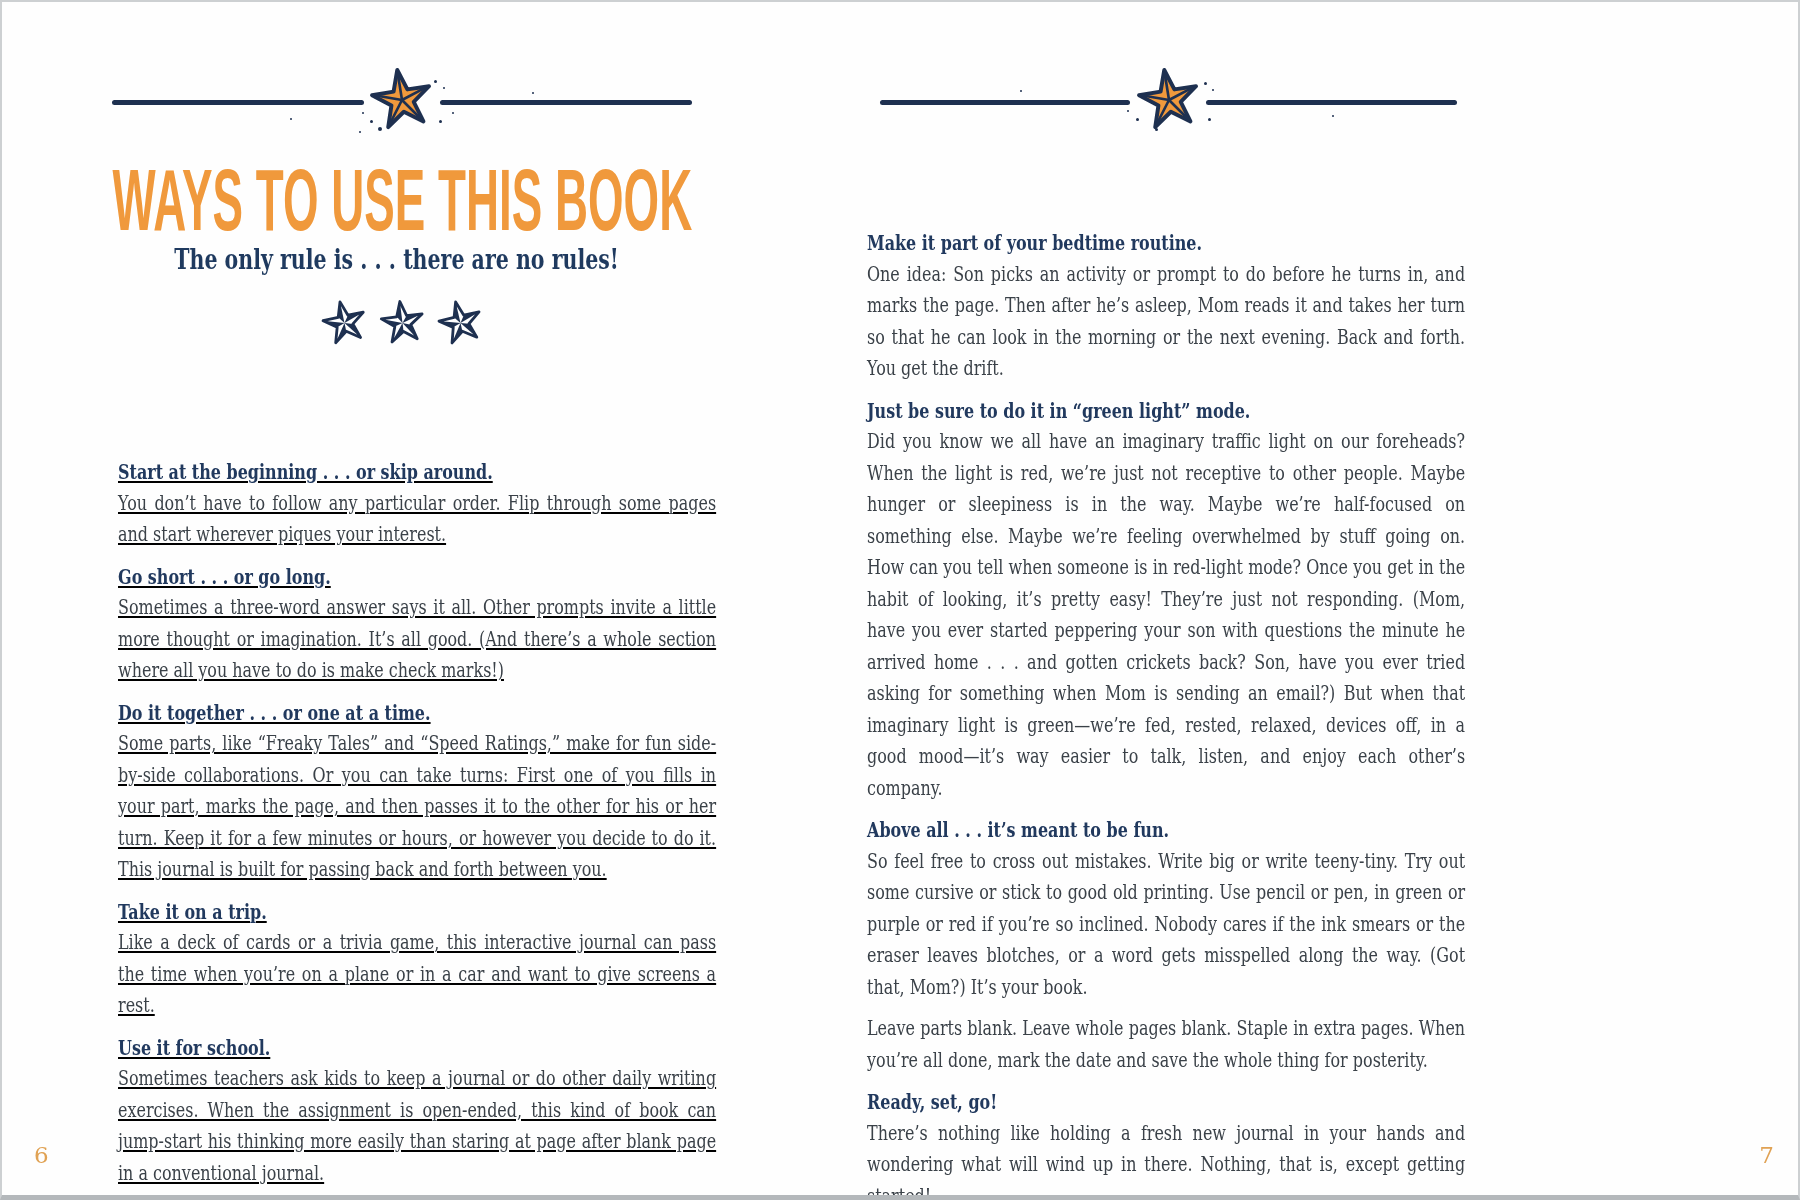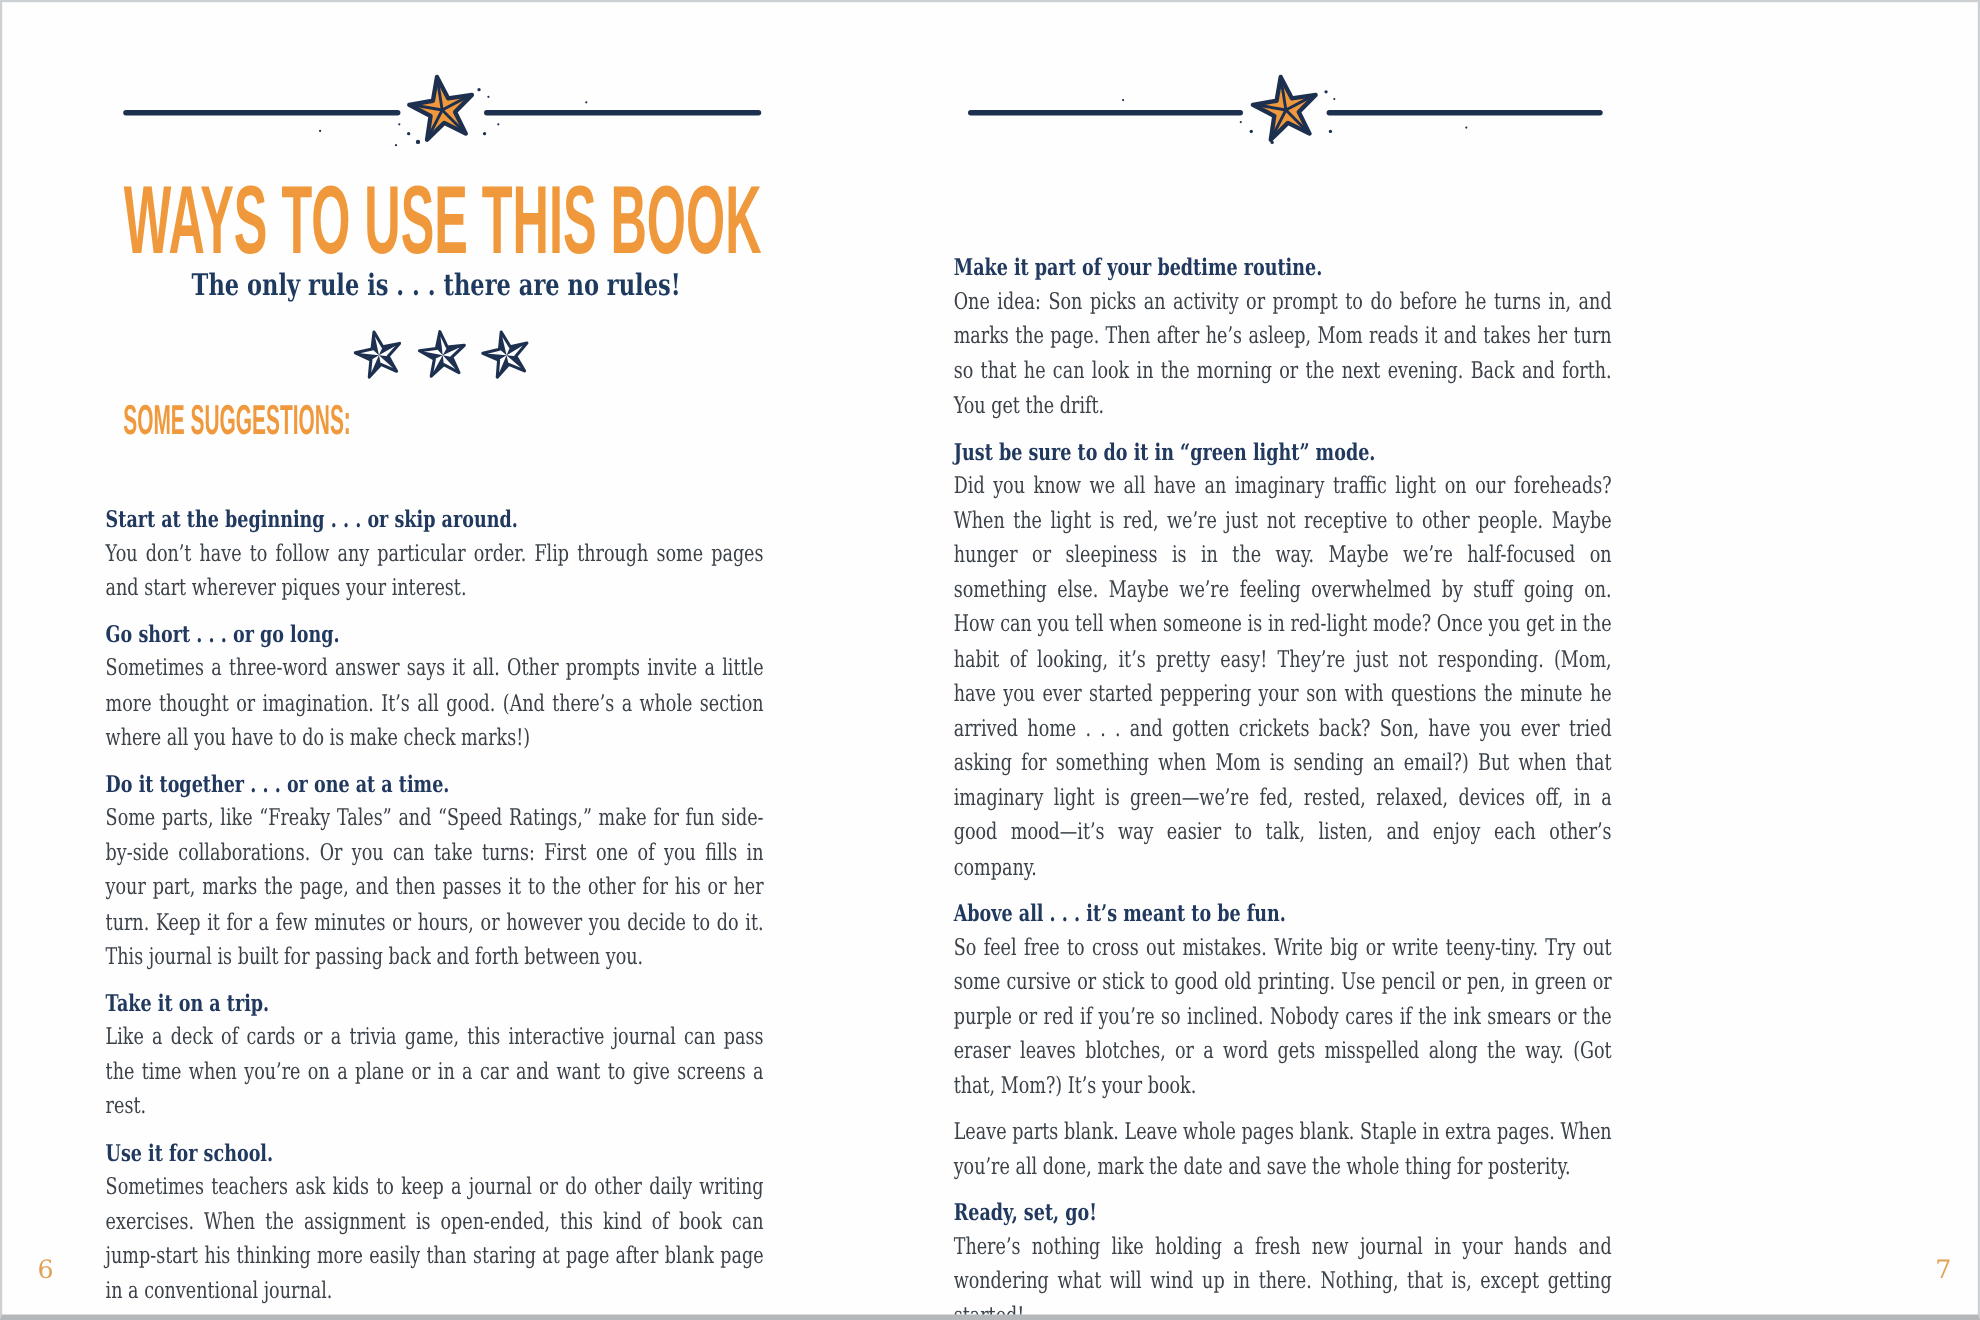--- a/index.html
+++ b/index.html
@@ -38,21 +38,21 @@
   .rating-star.r3 { transform:rotate(-13deg); }
   .label-wrap { position:absolute; left:110px; top:362px; width:400px; height:42px; }
   .label-inner {
     display:block; white-space:nowrap;
     font-family:"Liberation Sans", sans-serif; font-weight:700;
     font-size:38px; line-height:1.05; color:#f0993c;
     transform:scaleX(0.5); transform-origin:0 0;
   }
   
   .sections { position:absolute;margin-top:47px; }
-  .sections-left  { left:94px; top:407px; width:598px; }
+  .sections-left  { left:116px; top:407px; width:598px;text-decoration:underline; }
   .sections-right { left:865px; top:178px; width:600px; }
   .squeeze-text { width:787px; transform:scaleX(0.76); transform-origin:0 0; }
   .sec { margin-bottom:10px; }
   .sec h3 {
     font-family:"DejaVu Serif", serif; font-weight:700;
     font-size:21px; line-height:31.5px; color:#21395e;
   }
   .sec h3:empty { display:none; }
   .sec p {
     font-family:"DejaVu Serif", serif; font-weight:400;
@@ -131,23 +131,20 @@
       <g fill="#1e3050">
         <polygon points="50,50 50,4 39.4,35.4"></polygon>
         <polygon points="50,50 93.7,35.8 60.6,35.4"></polygon>
         <polygon points="50,50 77,87.2 67.1,55.6"></polygon>
         <polygon points="50,50 23,87.2 50,68"></polygon>
         <polygon points="50,50 6.3,35.8 32.9,55.6"></polygon>
       </g>
     </svg>
   </div>
 
-  <div class="label-wrap">
-    <span class="label-inner">SOME SUGGESTIONS:</span>
-  </div>
 
   <div class="sections sections-left">
     <div class="squeeze-text">
       <div class="sec">
         <h3>Start at the beginning . . . or skip around.</h3>
         <p>You don’t have to follow any particular order. Flip through some pages and start wherever piques your interest.</p>
       </div>
       <div class="sec">
         <h3>Go short . . . or go long.</h3>
         <p>Sometimes a three-word answer says it all. Other prompts invite a little more thought or imagination. It’s all good. (And there’s a whole section where all you have to do is make check marks!)</p>

